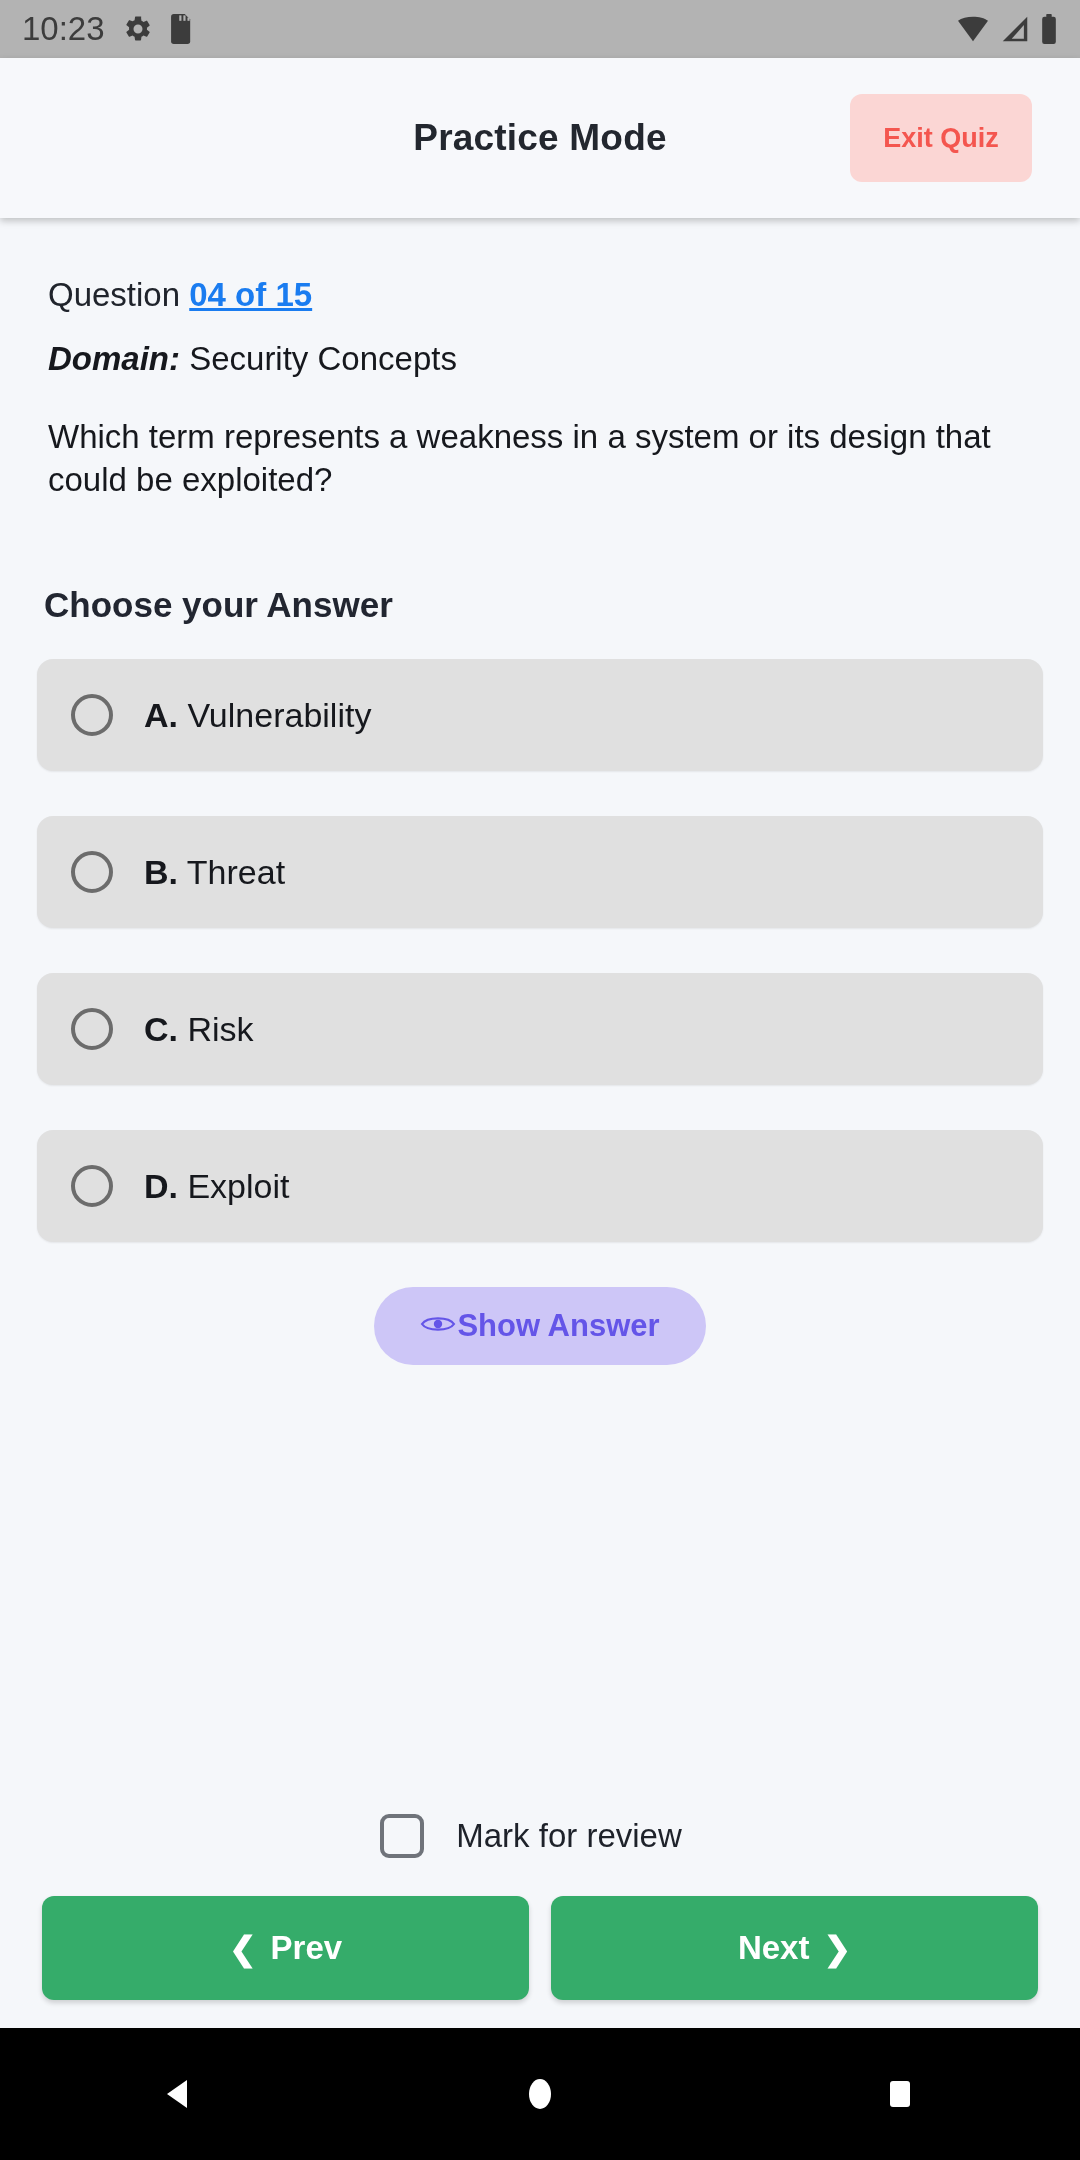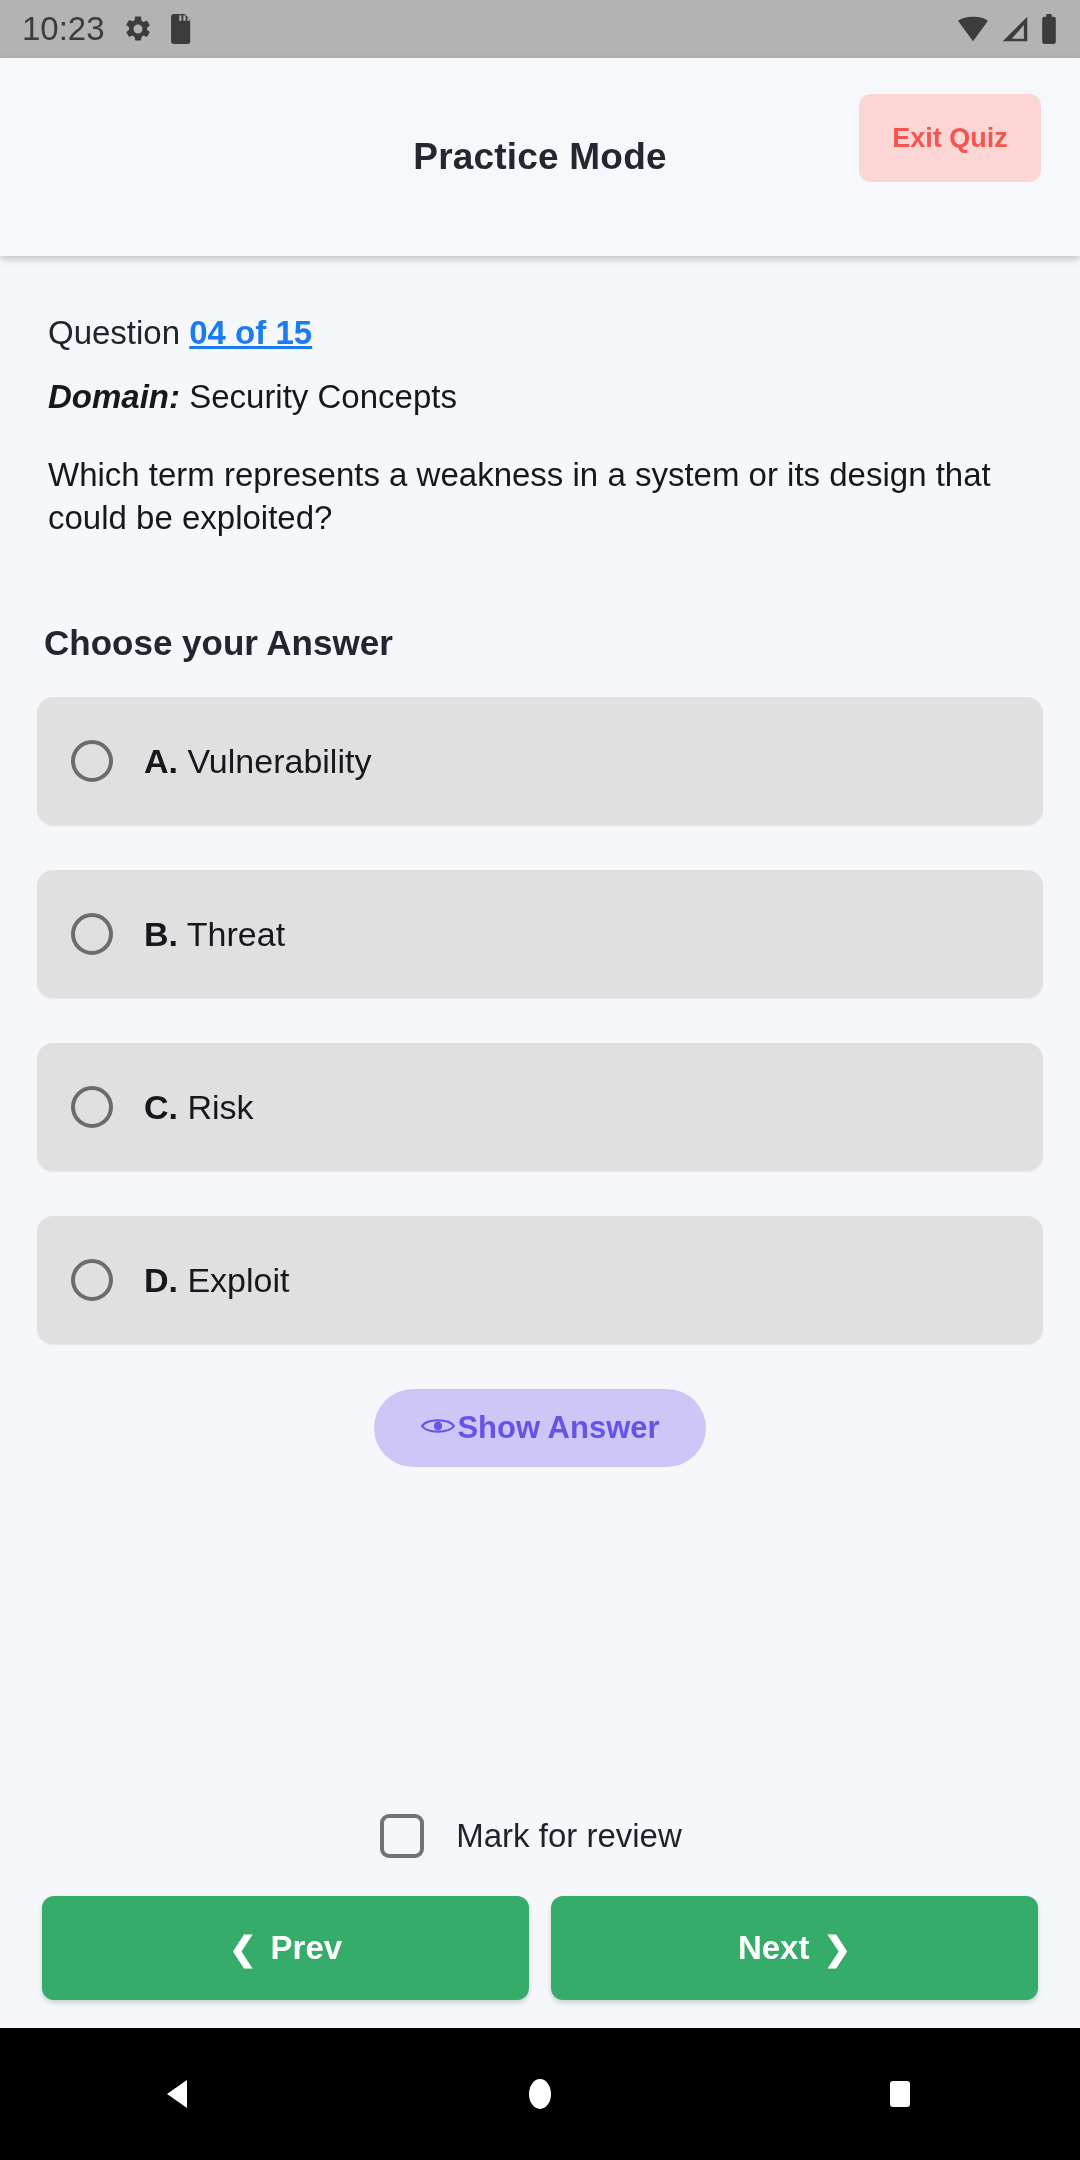--- a/index.html
+++ b/index.html
@@ -34,39 +34,39 @@
     font-size: 33px;
     color: #3c3c3c;
     font-family: "Liberation Sans", sans-serif;
     letter-spacing: 0px;
   }
   .status-right { margin-left: auto; display: flex; align-items: center; gap: 10px; }
   .ic { display: block; }
 
   
   .app-bar {
-    height: 198px;
+    height: 160px;
     background: #f7f8fb;
     position: relative;
     display: flex;
     align-items: center;
     justify-content: center;
     flex: 0 0 auto;
     box-shadow: 0 3px 7px rgba(0,0,0,0.22);
     z-index: 5;
   }
   .app-title {
     font-size: 37px;
     font-weight: bold;
     color: #23272f;
     letter-spacing: 0.2px;
   }
   .exit-btn {
     position: absolute;
-    right: 39px;
+    right: 48px;
     top: 36px;
     width: 182px;
     height: 88px;
     background: #fbd6d4;
     border-radius: 12px;
     border: none;
     display: flex;
     align-items: center;
     justify-content: center;
     color: #f4564f;
@@ -110,21 +110,21 @@
   .choose-head {
     margin-top: 84px;
     margin-left: -4px;
     font-size: 35px;
     font-weight: bold;
     color: #222631;
   }
 
   .options { margin-top: 34px; }
   .option-card {
-    height: 128px;
+    height: 112px;
     background: #e0e0e0;
     border-radius: 16px;
     display: flex;
     align-items: center;
     padding-left: 34px;
     margin-bottom: 45px;
     margin-left: -11px;
     margin-right: -11px;
     cursor: pointer;
     box-shadow: 0 1px 2px rgba(0,0,0,0.07);

